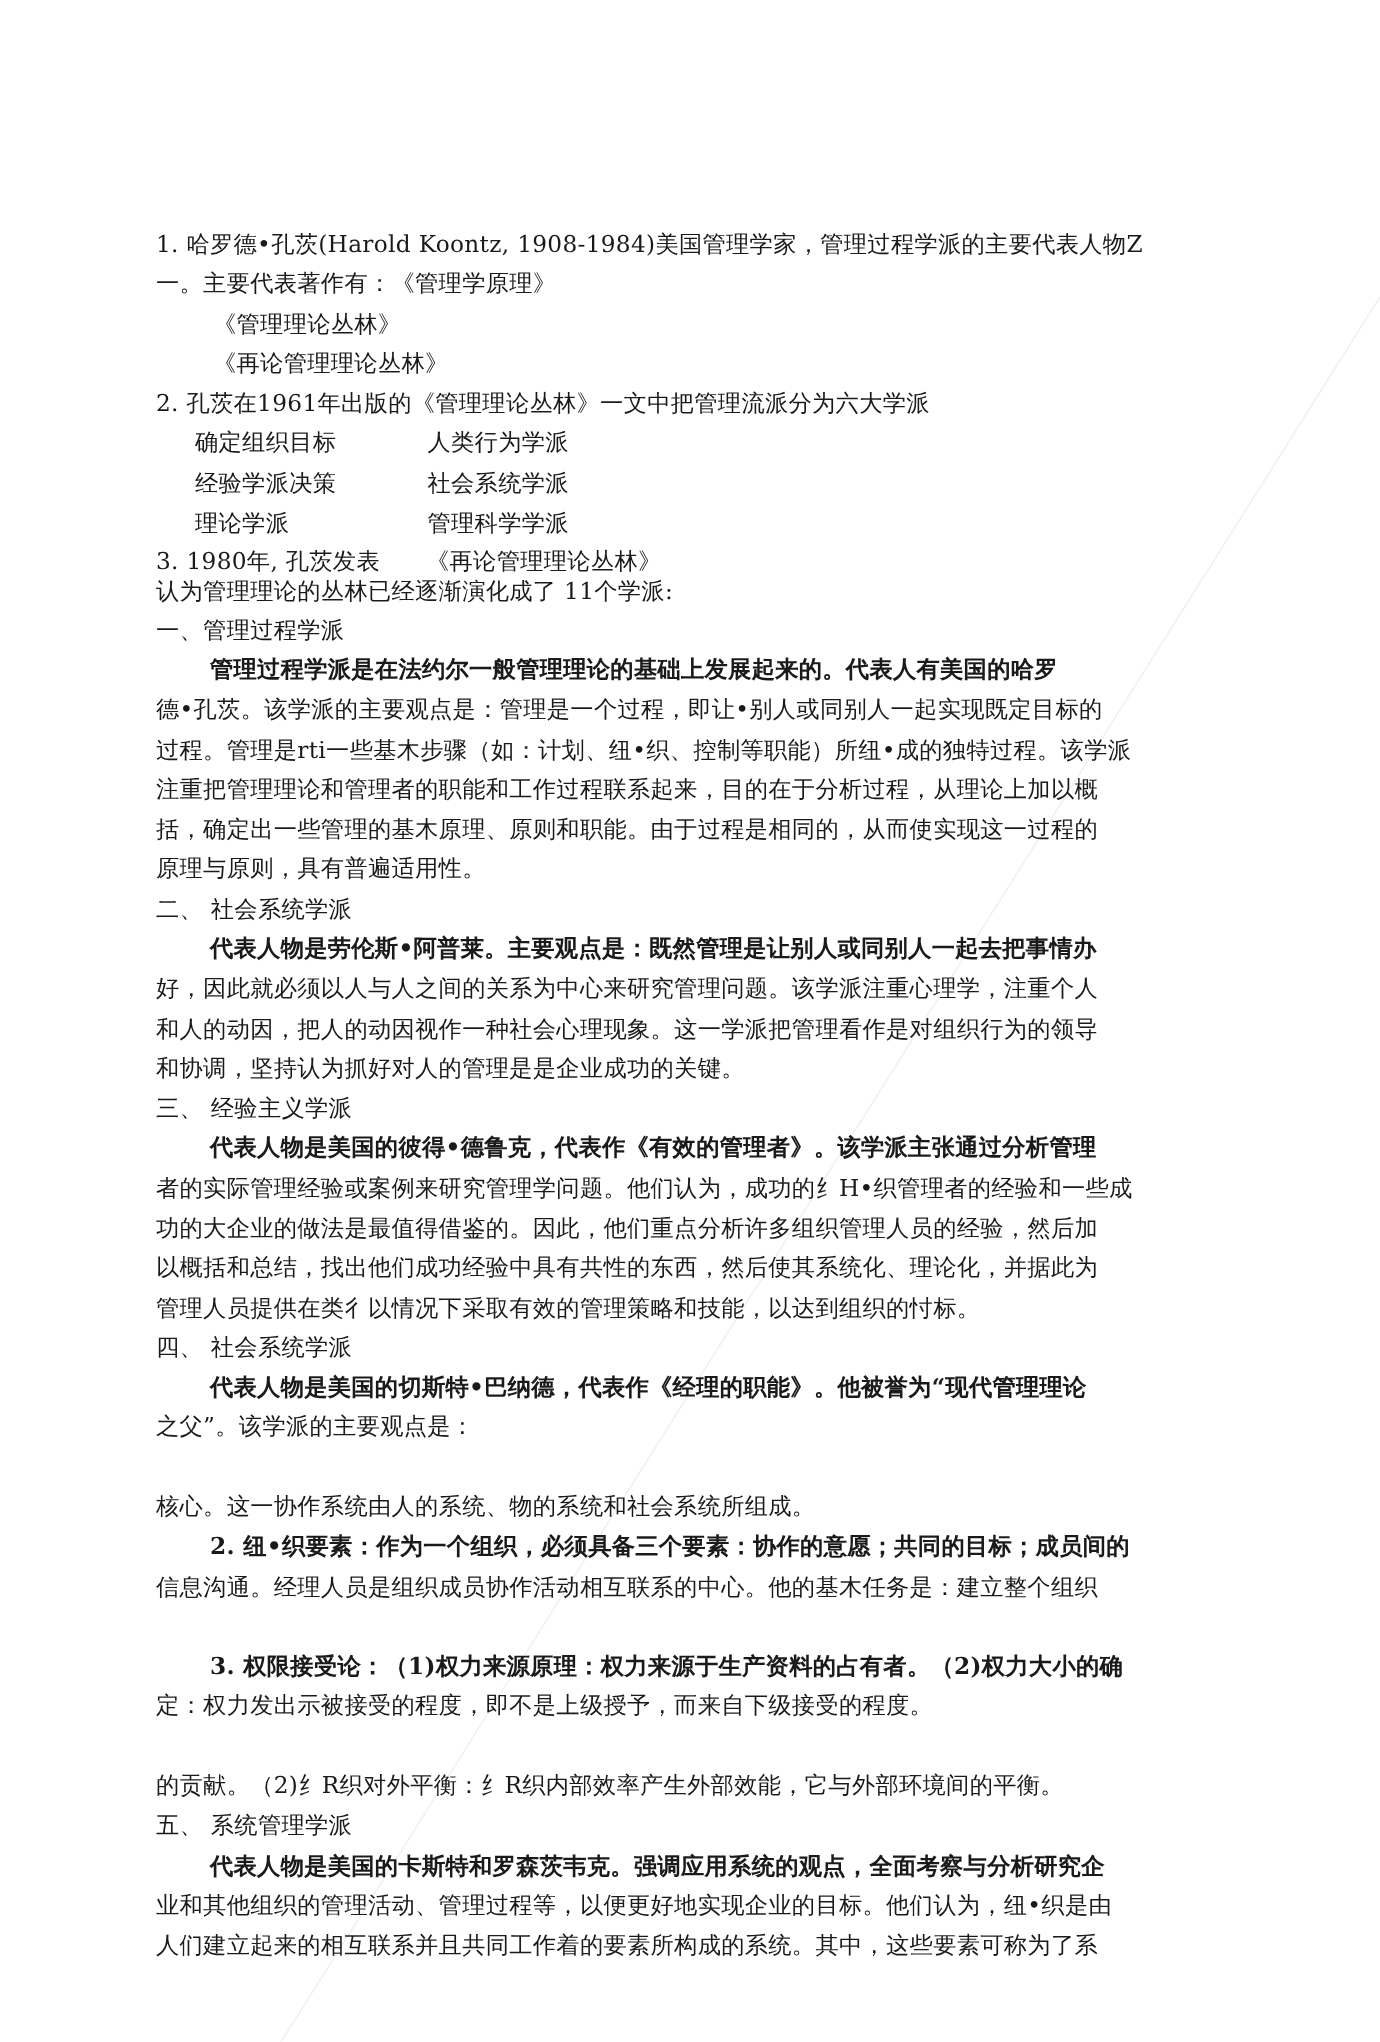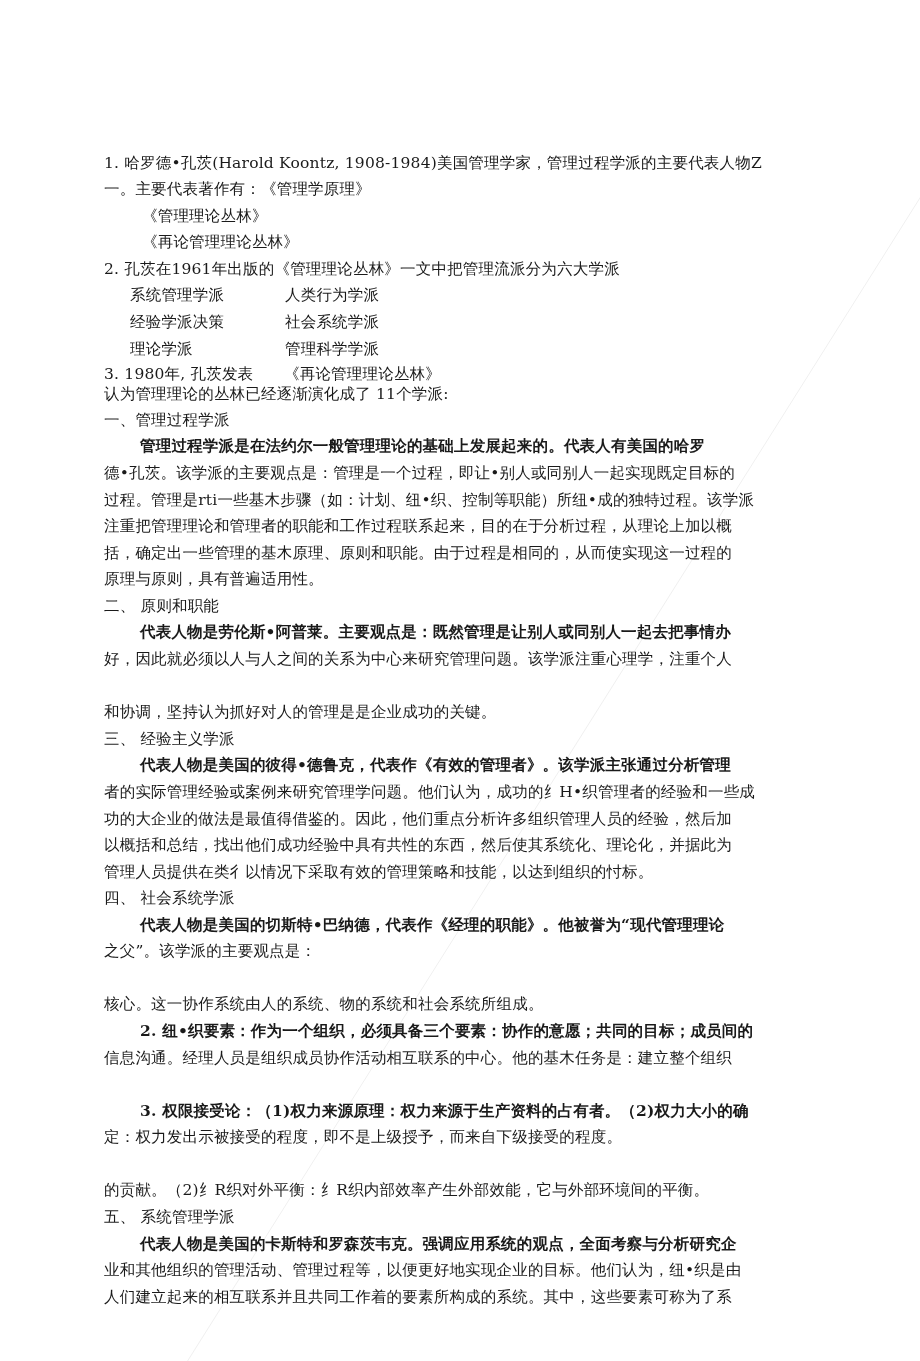--- a/index.html
+++ b/index.html
@@ -21,42 +21,43 @@
   <svg class="watermark" viewBox="0 0 920 1361">
     <line x1="930" y1="170" x2="180" y2="1361" stroke="#f0f0f0" stroke-width="1"></line>
   </svg>
 
   <div class="ln" style="top:141px">1. 哈罗德•孔茨(Harold Koontz, 1908-1984)美国管理学家，管理过程学派的主要代表人物Z</div>
   <div class="ln" style="top:167px">一。主要代表著作有：《管理学原理》</div>
   <div class="ln ind1" style="top:194px">《管理理论丛林》</div>
   <div class="ln ind1" style="top:220px">《再论管理理论丛林》</div>
   <div class="ln" style="top:247px">2. 孔茨在1961年出版的《管理理论丛林》一文中把管理流派分为六大学派</div>
 
-  <div class="ln ind2" style="top:273px">系统管理学派</div>
+  <div class="ln ind2" style="top:273px">确定组织目标</div>
   <div class="ln col2" style="top:273px">人类行为学派</div>
   <div class="ln ind2" style="top:300px">经验学派决策</div>
   <div class="ln col2" style="top:300px">社会系统学派</div>
   <div class="ln ind2" style="top:327px">理论学派</div>
   <div class="ln col2" style="top:327px">管理科学学派</div>
 
   <div class="ln" style="top:352px">3. 1980年, 孔茨发表</div>
   <div class="ln" style="top:352px; left:284px">《再论管理理论丛林》</div>
   <div class="ln" style="top:372px">认为管理理论的丛林已经逐渐演化成了  11个学派:</div>
 
   <div class="ln" style="top:398px">一、管理过程学派</div>
   <div class="ln ind3" style="top:424px">管理过程学派是在法约尔一般管理理论的基础上发展起来的。代表人有美国的哈罗</div>
   <div class="ln" style="top:451px">德•孔茨。该学派的主要观点是：管理是一个过程，即让•别人或同别人一起实现既定目标的</div>
   <div class="ln" style="top:478px">过程。管理是rti一些基木步骤（如：计划、纽•织、控制等职能）所纽•成的独特过程。该学派</div>
   <div class="ln" style="top:504px">注重把管理理论和管理者的职能和工作过程联系起来，目的在于分析过程，从理论上加以概</div>
   <div class="ln" style="top:531px">括，确定出一些管理的基木原理、原则和职能。由于过程是相同的，从而使实现这一过程的</div>
   <div class="ln" style="top:557px">原理与原则，具有普遍适用性。</div>
 
-  <div class="ln" style="top:584px">二、 原则和职能</div>
+  <div class="ln" style="top:584px">二、 社会系统学派</div>
   <div class="ln ind3" style="top:610px">代表人物是劳伦斯•阿普莱。主要观点是：既然管理是让别人或同别人一起去把事情办</div>
   <div class="ln" style="top:637px">好，因此就必须以人与人之间的关系为中心来研究管理问题。该学派注重心理学，注重个人</div>
+  <div class="ln" style="top:664px">和人的动因，把人的动因视作一种社会心理现象。这一学派把管理看作是对组织行为的领导</div>
   <div class="ln" style="top:690px">和协调，坚持认为抓好对人的管理是是企业成功的关键。</div>
 
   <div class="ln" style="top:717px">三、 经验主义学派</div>
   <div class="ln ind3" style="top:743px">代表人物是美国的彼得•德鲁克，代表作《有效的管理者》。该学派主张通过分析管理</div>
   <div class="ln" style="top:770px">者的实际管理经验或案例来研究管理学问题。他们认为，成功的纟H•织管理者的经验和一些成</div>
   <div class="ln" style="top:797px">功的大企业的做法是最值得借鉴的。因此，他们重点分析许多组织管理人员的经验，然后加</div>
   <div class="ln" style="top:823px">以概括和总结，找出他们成功经验中具有共性的东西，然后使其系统化、理论化，并据此为</div>
   <div class="ln" style="top:850px">管理人员提供在类彳以情况下采取有效的管理策略和技能，以达到组织的忖标。</div>
 
   <div class="ln" style="top:876px">四、 社会系统学派</div>

